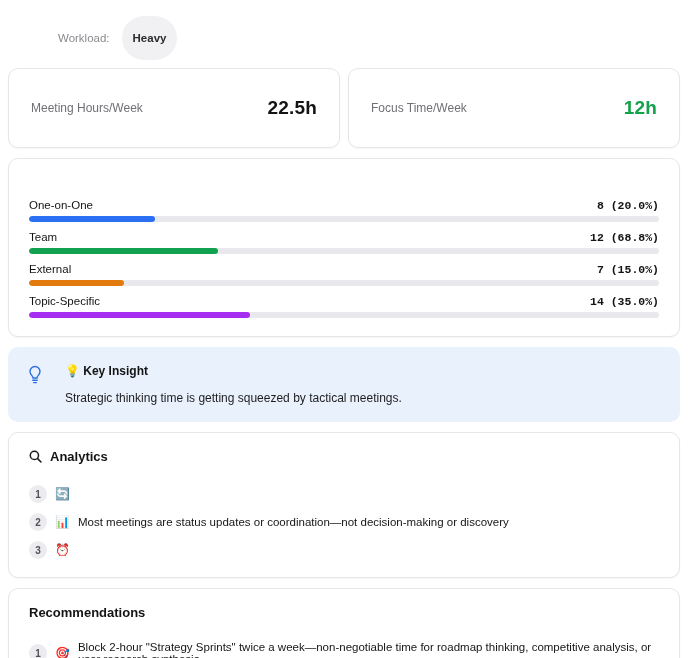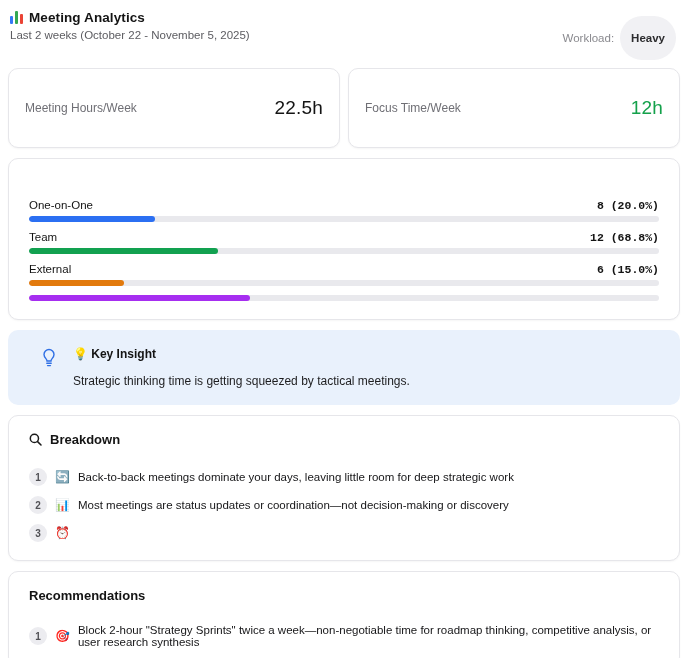--- a/index.html
+++ b/index.html
@@ -14,47 +14,47 @@
   
   .header { display: flex; justify-content: space-between; align-items: flex-start; padding: 2px 4px 0 2px; }
   .title-row { display: flex; align-items: center; gap: 6px; }
   .app-title { font-size: 13.5px; font-weight: 700; letter-spacing: .1px; }
   .chart-glyph { display: inline-flex; align-items: flex-end; gap: 2px; height: 13px; }
   .chart-glyph i { display: block; width: 3px; border-radius: 1px; }
   .chart-glyph .b1 { height: 8px;  background: #3478f6; }
   .chart-glyph .b2 { height: 13px; background: #34a853; }
   .chart-glyph .b3 { height: 10px; background: #ea4335; }
   .subtitle { font-size: 11.5px; color: #5c5c61; margin-top: 4px; }
-  .workload { display: flex; align-items: center; gap: 6px; margin-top: 6px; }
+  .workload { display: flex; align-items: center; gap: 12px; margin-top: 6px; margin-left: 48px; }
   .workload-label { font-size: 11.5px; color: #8a8a8f; }
   .badge { background: #f1f1f4; border-radius: 999px; padding: 16px 11px; font-size: 11.5px; color: #2c2c2e; font-weight: 600; }
 
   
   .card, .stat-card {
     background: #fff; border: 1px solid #e6e6ea; border-radius: 10px;
     box-shadow: 0 1px 2px rgba(0,0,0,.04);
   }
   .stats { display: flex; gap: 8px; margin-top: 8px; }
-  .stat-card { flex: 1; height: 80px; display: flex; align-items: center; justify-content: space-between; padding: 0 16px; }
+  .stat-card { flex: 1; height: 80px; display: flex; align-items: center; justify-content: space-between; padding: 0 22px; }
   .stat-label { font-size: 12px; color: #6f6f75; }
-  .stat-value { font-size: 19px; font-weight: 400; letter-spacing: .2px; margin-left: 24px; }
+  .stat-value { font-size: 19px; font-weight: 700; letter-spacing: .2px; margin-left: 24px; }
 
   .card { margin-top: 10px; padding: 16px 20px 18px; }
   .card-title-row { display: flex; align-items: center; gap: 8px; }
   .card-title { font-size: 13px; font-weight: 700; }
 
   
   .bars { margin-top: 24px; display: flex; flex-direction: column; gap: 9px; }
   .bar-head { display: flex; justify-content: space-between; align-items: baseline; font-size: 11.5px; margin-bottom: 4px; }
   .bar-value { font-weight: 700; font-size: 11.5px; font-family: Liberation Mono, monospace; }
   .track { height: 6px; background: #e9e9ed; border-radius: 4px; overflow: hidden; }
   .fill { height: 6px; border-radius: 4px; }
 
   
-  .insight { background: #e9f1fc; border: none; box-shadow: none; display: flex; gap: 17px; padding: 17px 34px; }
+  .insight { background: #e9f1fc; border: none; box-shadow: none; display: flex; gap: 23px; padding: 17px 20px; }
   .bulb { flex: 0 0 14px; margin-top: 1px; }
   .insight-title { font-size: 12px; font-weight: 700; }
   .insight-body { font-size: 12px; margin-top: 13px; color: #1d1d1f; }
 
   
   .list { margin-top: 21px; display: flex; flex-direction: column; gap: 10px; }
   .item { display: flex; align-items: center; gap: 8px; font-size: 11.5px; }
   .num {
     flex: 0 0 18px; width: 18px; height: 18px; border-radius: 50%;
     background: #ececf0; color: #515156; font-size: 10px; font-weight: 600;
@@ -63,31 +63,20 @@
   .item-icon { font-size: 12px; line-height: 1; }
   .item-text { color: #161618; }
   .magnifier { flex: 0 0 13px; }
 </style>
 </head>
 <body>
 
 <div class="page">
 
   <div class="header">
-    <div>
-      <div class="title-row">
-        <span class="chart-glyph">
-            <i class="b1"></i>
-            <i class="b2"></i>
-            <i class="b3"></i>
-          </span>
-        <span class="app-title">Meeting Analytics</span>
-      </div>
-      <div class="subtitle">Last 2 weeks (October 22 - November 5, 2025)</div>
-    </div>
     <div class="workload">
       <span class="workload-label">Workload:</span>
       <span class="badge">Heavy</span>
     </div>
   </div>
 
   <div class="stats">
     <div class="stat-card">
       <span class="stat-label">Meeting Hours/Week</span>
       <span class="stat-value" style="color: rgb(20, 20, 20);">22.5h</span>
@@ -114,27 +103,31 @@
           <span class="bar-label">Team</span>
           <span class="bar-value">12 (68.8%)</span>
         </div>
         <div class="track">
             <div class="fill" style="width: 30%; background: rgb(18, 161, 80);"></div>
           </div>
       </div>
       <div class="bar-row">
         <div class="bar-head">
           <span class="bar-label">External</span>
-          <span class="bar-value">6 (15.0%)</span>
+          <span class="bar-value">7 (15.0%)</span>
         </div>
         <div class="track">
             <div class="fill" style="width: 15%; background: rgb(226, 122, 13);"></div>
           </div>
       </div>
       <div class="bar-row">
+        <div class="bar-head">
+          <span class="bar-label">Topic-Specific</span>
+          <span class="bar-value">14 (35.0%)</span>
+        </div>
         <div class="track">
             <div class="fill" style="width: 35%; background: rgb(166, 46, 240);"></div>
           </div>
       </div>
     </div>
   </div>
 
   <div class="card insight">
     <svg class="bulb" width="14" height="20" viewBox="0 0 14 20">
       <path d="M7 1.5a5 5 0 0 1 5 5c0 1.9-1 3.1-1.9 4.1-.6.7-1.1 1.4-1.1 2.4H5c0-1-.5-1.7-1.1-2.4C3 9.6 2 8.4 2 6.5a5 5 0 0 1 5-5z" fill="none" stroke="#2f6fe4" stroke-width="1.4"></path>
@@ -146,27 +139,26 @@
       <div class="insight-body">Strategic thinking time is getting squeezed by tactical meetings.</div>
     </div>
   </div>
 
   <div class="card">
     <div class="card-title-row">
       <svg class="magnifier" width="13" height="13" viewBox="0 0 13 13">
         <circle cx="5.4" cy="5.4" r="4.1" fill="none" stroke="#1a1a1a" stroke-width="1.5"></circle>
         <line x1="8.6" y1="8.6" x2="12" y2="12" stroke="#1a1a1a" stroke-width="1.5" stroke-linecap="round"></line>
       </svg>
-      <span class="card-title">Breakdown</span>
+      <span class="card-title">Analytics</span>
     </div>
     <div class="list">
       <div class="item">
         <span class="num">1</span>
         <span class="item-icon">🔄</span>
-        <span class="item-text">Back-to-back meetings dominate your days, leaving little room for deep strategic work</span>
       </div>
       <div class="item">
         <span class="num">2</span>
         <span class="item-icon">📊</span>
         <span class="item-text">Most meetings are status updates or coordination—not decision-making or discovery</span>
       </div>
       <div class="item">
         <span class="num">3</span>
         <span class="item-icon">⏰</span>
       </div>

